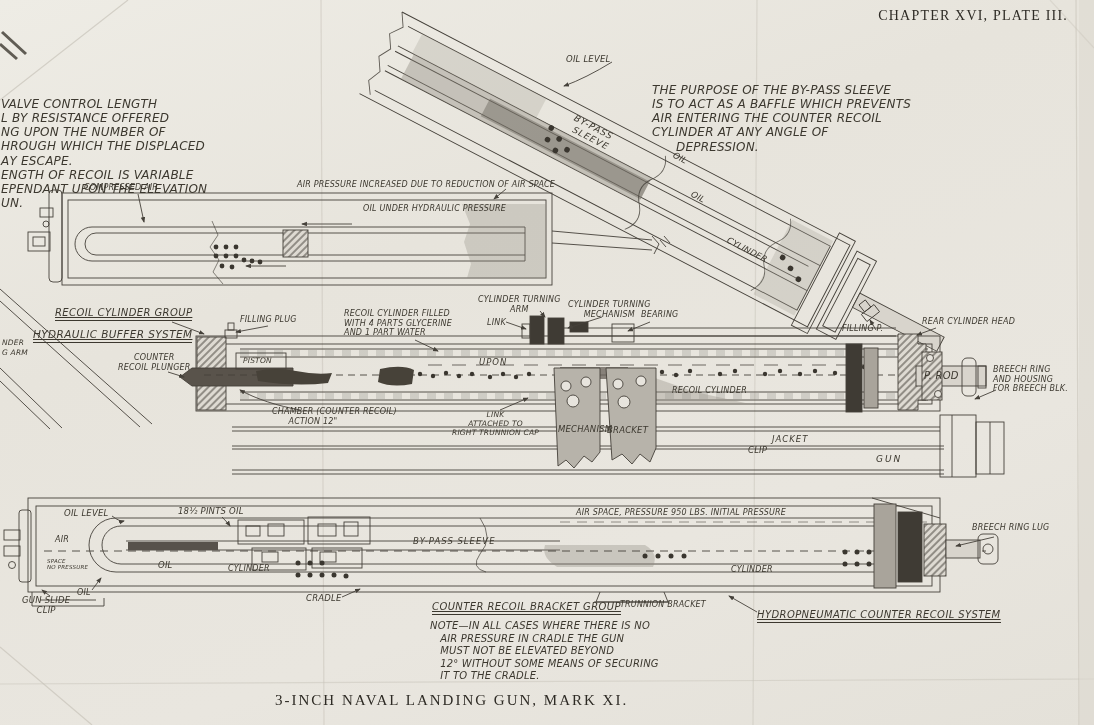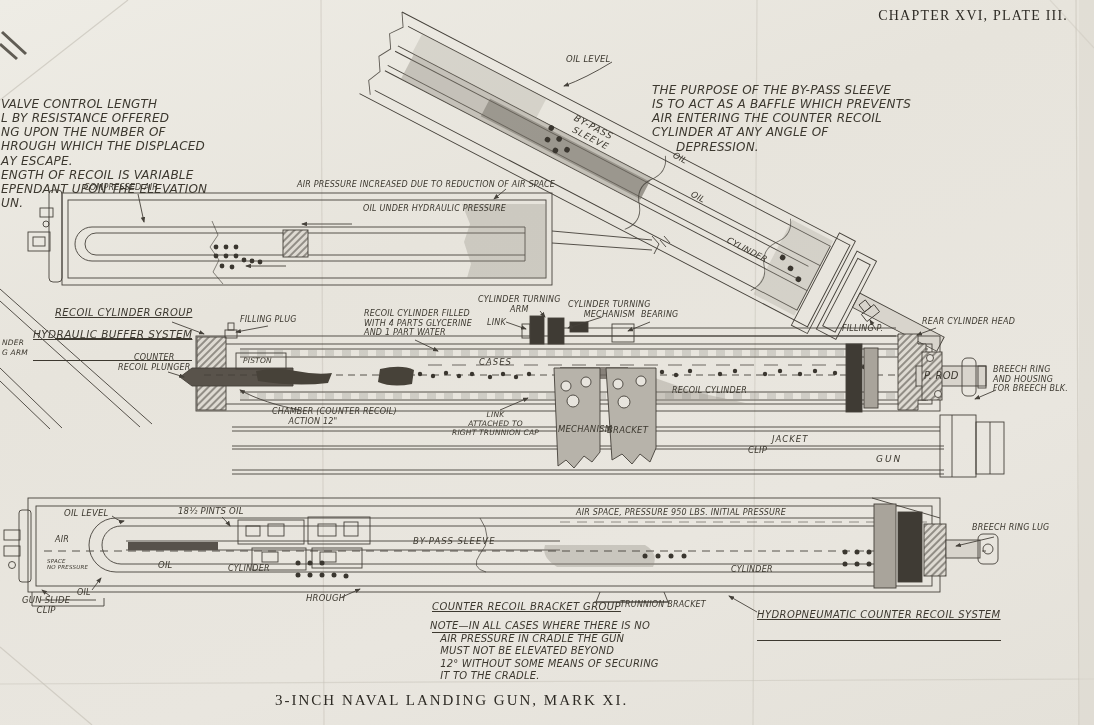--- a/index.html
+++ b/index.html
@@ -11,21 +11,21 @@
   svg{position:absolute;left:0;top:0;}
   .lbl{
     position:absolute; font:italic 8px/1.2 "DejaVu Sans",sans-serif;
     color:#3c382f; letter-spacing:.2px; white-space:pre; z-index:5;
   }
   .fs7{font-size:10px;} .fs75{font-size:7.5px;} .fs85{font-size:8.5px;} .fs9{font-size:9px;}
   .note{font-size:12px; line-height:1.18;}
   .ctr{text-align:center;}
   .utitle{
     font-size:10px; letter-spacing:.4px; text-decoration:underline;
-    border-bottom:1px solid #3c382f; padding-bottom:19px;
+    border-bottom:1px solid #3c382f; padding-bottom:1px;
   }
   .big{font-size:10.5px;}
   .rot{transform:rotate(27.5deg); transform-origin:0 0;}
   .serif{
     font-family:"Liberation Serif","DejaVu Serif",serif; font-style:normal;
     color:#2e2b25;
   }
   .chapter{font-size:14px; letter-spacing:1.2px;}
   .caption{font-size:15px; letter-spacing:2px;}
   .ls1{letter-spacing:1px;} .ls2{letter-spacing:2px;}
@@ -334,37 +334,37 @@
 <div class="lbl fs85" style="left:566px;top:54px">OIL LEVEL</div>
 <div class="lbl fs9 rot ls1" style="left:577px;top:113px">BY-PASS
  SLEEVE</div>
 <div class="lbl fs85 rot" style="left:676px;top:150px">OIL</div>
 <div class="lbl fs85 rot" style="left:694px;top:189px">OIL</div>
 <div class="lbl fs85 rot" style="left:730px;top:235px">CYLINDER</div>
 
 <div class="lbl utitle" style="left:55px;top:307px">RECOIL CYLINDER GROUP</div>
 <div class="lbl utitle big" style="left:33px;top:328px">HYDRAULIC BUFFER SYSTEM</div>
 <div class="lbl" style="left:240px;top:315px">FILLING PLUG</div>
-<div class="lbl" style="left:364px;top:309px">RECOIL CYLINDER FILLED
+<div class="lbl" style="left:344px;top:309px">RECOIL CYLINDER FILLED
 WITH 4 PARTS GLYCERINE
 AND 1 PART WATER</div>
 <div class="lbl ctr" style="left:478px;top:295px">CYLINDER TURNING
 ARM</div>
 <div class="lbl" style="left:487px;top:318px">LINK</div>
 <div class="lbl ctr" style="left:568px;top:300px">CYLINDER TURNING
 MECHANISM</div>
 <div class="lbl" style="left:641px;top:310px">BEARING</div>
 <div class="lbl" style="left:842px;top:324px">FILLING P.</div>
 <div class="lbl" style="left:922px;top:317px">REAR CYLINDER HEAD</div>
 <div class="lbl ctr" style="left:118px;top:353px">COUNTER
 RECOIL PLUNGER</div>
 <div class="lbl fs75" style="left:243px;top:356px">PISTON</div>
 <div class="lbl" style="left:272px;top:407px">CHAMBER (COUNTER RECOIL)
       ACTION 12"</div>
-<div class="lbl fs85 ls1" style="left:479px;top:357px">CASES</div>
+<div class="lbl fs85 ls1" style="left:479px;top:357px">UPON</div>
 <div class="lbl ctr fs75" style="left:452px;top:410px">LINK
 ATTACHED TO
 RIGHT TRUNNION CAP</div>
 <div class="lbl" style="left:672px;top:386px">RECOIL CYLINDER</div>
 <div class="lbl fs85" style="left:558px;top:424px">MECHANISM</div>
 <div class="lbl fs85" style="left:607px;top:425px">BRACKET</div>
 <div class="lbl fs7" style="left:924px;top:370px">P. ROD</div>
 <div class="lbl" style="left:993px;top:365px">BREECH RING
 AND HOUSING
 FOR BREECH BLK.</div>
@@ -377,21 +377,21 @@
 <div class="lbl fs85" style="left:64px;top:508px">OIL LEVEL</div>
 <div class="lbl fs85" style="left:178px;top:506px">18½ PINTS OIL</div>
 <div class="lbl" style="left:55px;top:535px">AIR</div>
 <div class="lbl tiny" style="left:47px;top:558px">SPACE
 NO PRESSURE</div>
 <div class="lbl fs85" style="left:158px;top:560px">OIL</div>
 <div class="lbl" style="left:228px;top:564px">CYLINDER</div>
 <div class="lbl" style="left:77px;top:588px">OIL</div>
 <div class="lbl fs85 ctr" style="left:22px;top:595px">GUN SLIDE
 CLIP</div>
-<div class="lbl fs85" style="left:306px;top:593px">HROUGH</div>
+<div class="lbl fs85" style="left:306px;top:593px">CRADLE</div>
 <div class="lbl fs85 ls1" style="left:413px;top:536px">BY-PASS SLEEVE</div>
 <div class="lbl" style="left:576px;top:508px">AIR SPACE, PRESSURE 950 LBS. INITIAL PRESSURE</div>
 <div class="lbl" style="left:731px;top:565px">CYLINDER</div>
 <div class="lbl" style="left:620px;top:600px">TRUNNION BRACKET</div>
 <div class="lbl utitle" style="left:432px;top:601px">COUNTER RECOIL BRACKET GROUP</div>
 <div class="lbl" style="left:430px;top:620px;font-size:10px;line-height:1.25">NOTE—IN ALL CASES WHERE THERE IS NO
    AIR PRESSURE IN CRADLE THE GUN
    MUST NOT BE ELEVATED BEYOND
    12° WITHOUT SOME MEANS OF SECURING
    IT TO THE CRADLE.</div>

